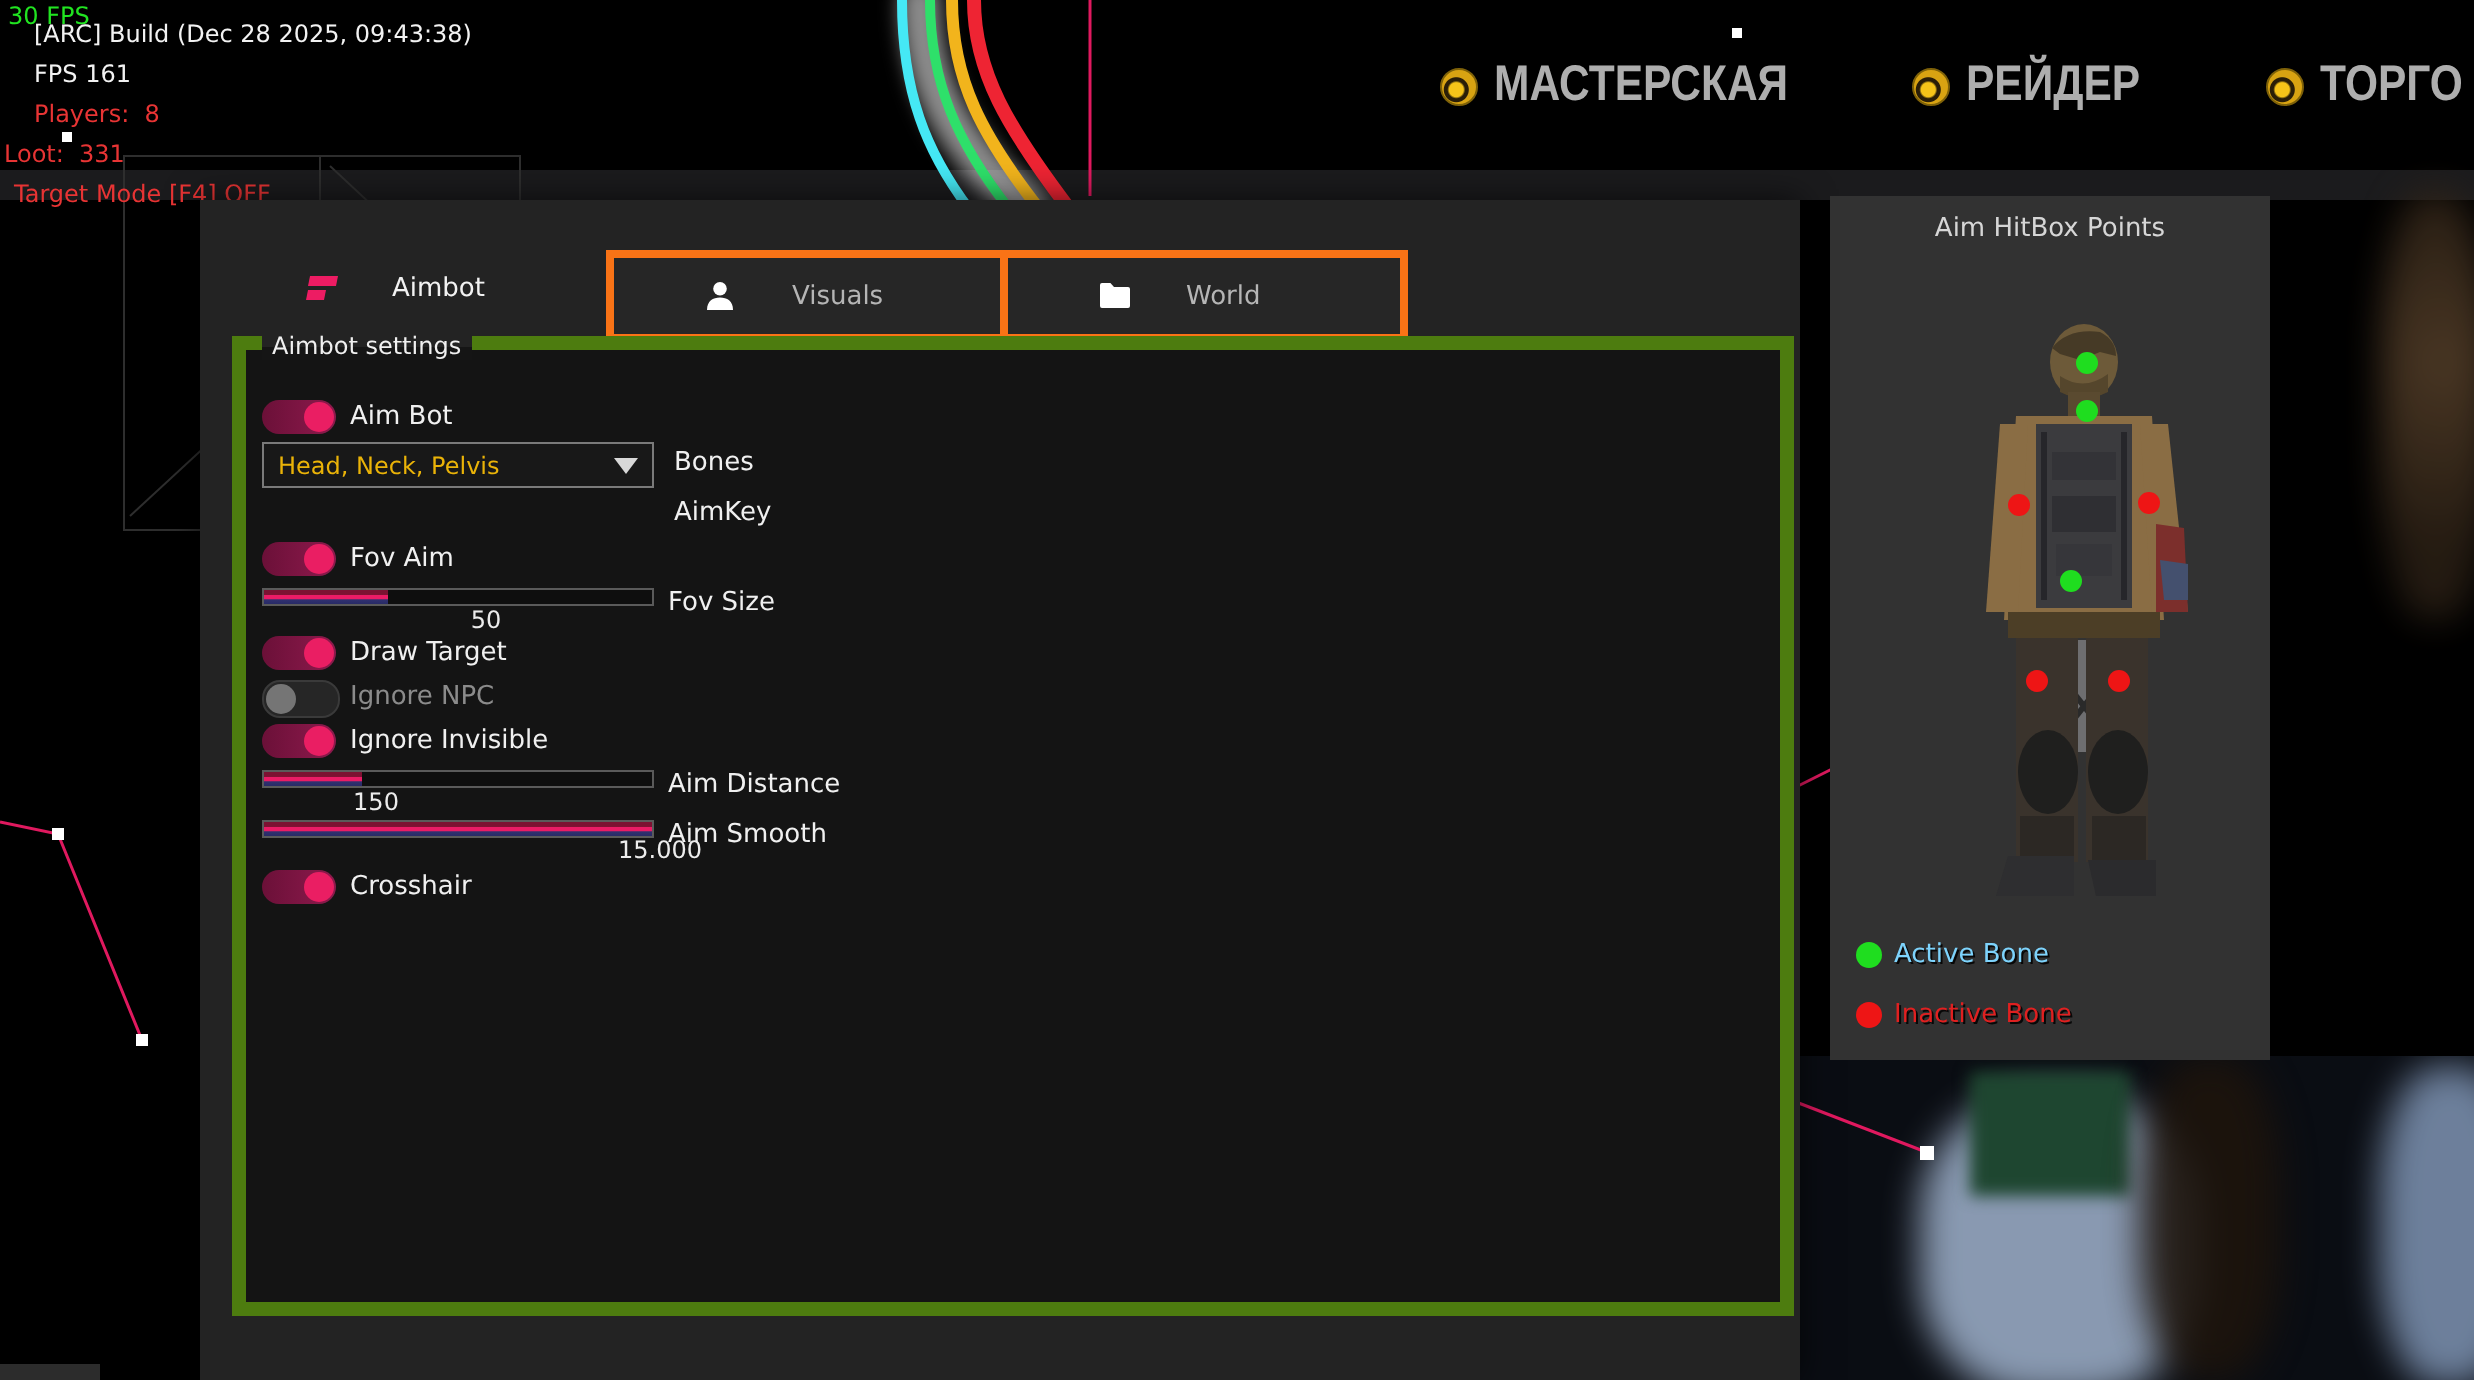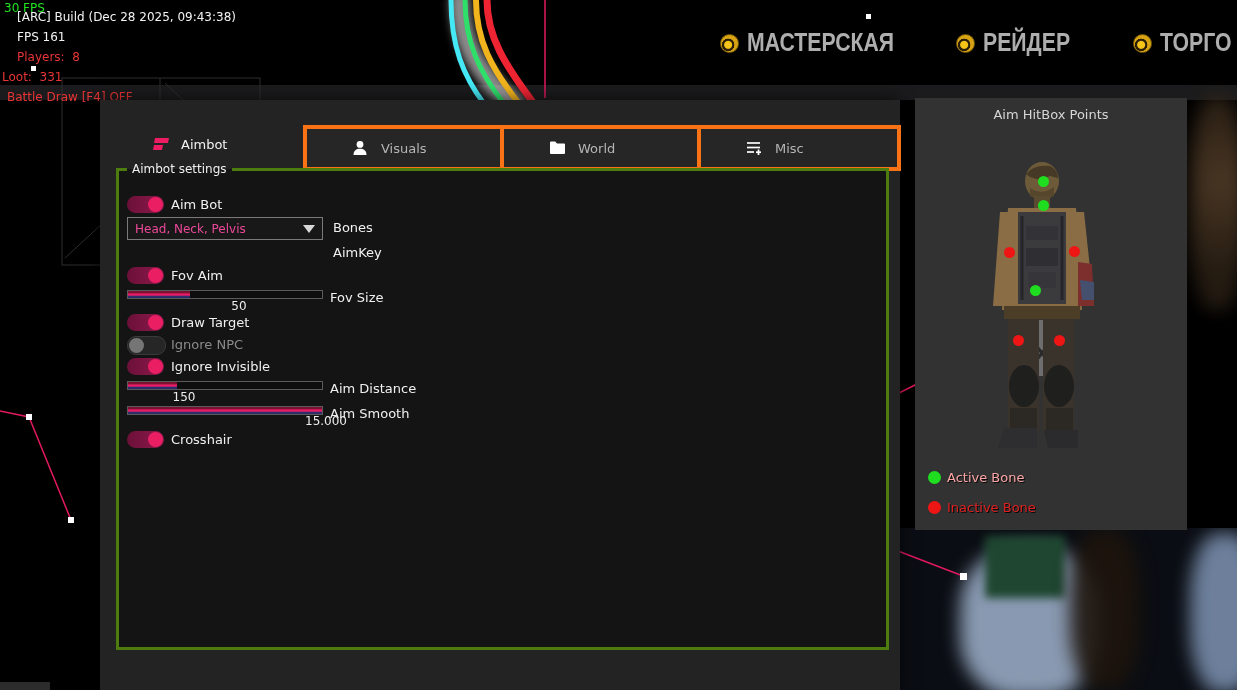--- a/index.html
+++ b/index.html
@@ -36,59 +36,59 @@
         background:radial-gradient(circle at 42% 58%, #f6c419 0 3.5px, #2a1e07 4.5px 6px, #d8a312 6.5px);}
   .wdot{position:absolute;width:5px;height:5px;background:#fff;}
 
   
   .panel{position:absolute;left:100px;top:100px;width:800px;height:590px;background:#232323;
          box-shadow:0 0 16px rgba(0,0,0,.65);}
   .tab{position:absolute;top:25px;height:38px;width:196px;display:flex;align-items:center;
        border:4px solid #f97316;background:#262626;cursor:pointer;}
   .tab.active{border:none;background:transparent;}
   .tab .ticon{margin-left:44px;width:18px;height:18px;flex:none;display:flex;align-items:center;justify-content:center;}
-  .tab .tlabel2{margin-left:12px;font-size:13px;color:#b5b5b5;}
+  .tab .tlabel2{margin-left:27px;font-size:13px;color:#b5b5b5;}
   .tab.active .tlabel2{color:#f2f2f2;}
 
-  .fieldbox{position:absolute;left:16px;top:68px;width:767px;height:476px;border:3px solid #4d7c0f;
+  .fieldbox{position:absolute;left:16px;top:68px;width:767px;height:476px;border:7px solid #4d7c0f;
             background:#141414;}
   .legend{position:absolute;top:-9px;left:8px;padding:0 5px;font-size:12px;color:#f0f0f0;
           background:linear-gradient(180deg,#232323 52%,#151515 52%);}
 
   
   .switch{position:absolute;left:8px;width:37px;height:17px;border-radius:9px;}
   .switch .knob{position:absolute;top:1px;width:15px;height:15px;border-radius:50%;}
   .switch.on{background:linear-gradient(90deg,#6b1038,#8e1a4d);}
   .switch.on .knob{right:1px;background:#ea1e63;}
   .switch.off{background:#262626;border:1px solid #3a3a3a;}
   .switch.off .knob{left:1px;background:#757575;}
   .tlabel{position:absolute;left:52px;font-size:13px;color:#f0f0f0;white-space:nowrap;}
   .tlabel.dim{color:#8b8b8b;}
 
   .dd{position:absolute;left:8px;width:194px;height:21px;background:#181818;border:1px solid #7a7a7a;
       display:flex;align-items:center;}
-  .dd .ddtext{margin-left:7px;font-size:12px;color:#ec4899;white-space:nowrap;}
+  .dd .ddtext{margin-left:7px;font-size:12px;color:#eab308;white-space:nowrap;}
   .dd .caret{position:absolute;right:7px;top:7px;width:0;height:0;
       border-left:6px solid transparent;border-right:6px solid transparent;border-top:8px solid #d8d8d8;}
   .clabel{position:absolute;font-size:13px;color:#f0f0f0;white-space:nowrap;}
 
   .track{position:absolute;left:8px;width:194px;height:7px;background:#0e0e0e;border:1px solid #5a5a5a;}
   .fill{height:100%;background:linear-gradient(180deg,#7c1232 0%,#7c1232 32%,#ea1c66 38%,#ea1c66 62%,#30316f 70%,#282a66 100%);}
   .sval{position:absolute;font-size:12px;color:#ececec;text-align:center;}
 
   
-  .hpanel{position:absolute;left:915px;top:98px;width:272px;height:432px;background:#323232;}
+  .hpanel{position:absolute;left:915px;top:98px;width:220px;height:432px;background:#323232;}
   .htitle{position:absolute;top:9px;left:0;width:100%;text-align:center;font-size:13px;color:#d6d6d6;}
   .hbdot{position:absolute;width:11px;height:11px;border-radius:50%;}
   .hbdot.active{background:#1fdd1f;}
   .hbdot.inactive{background:#ee1515;}
   .lgrow{position:absolute;left:13px;display:flex;align-items:center;}
   .lgdot{width:13px;height:13px;border-radius:50%;flex:none;}
   .lgtext{margin-left:6px;font-size:13px;text-shadow:1px 1px 0 rgba(0,0,0,.85);}
-  .lgtext.active{color:#fca5a5;}
+  .lgtext.active{color:#7dd3fc;}
   .lgtext.inactive{color:#e02020;}
 
   svg{display:block;}
   .noint{pointer-events:none;}
 </style>
 </head>
 <body>
 
 <div class="stage">
 
@@ -133,21 +133,21 @@
       <rect x="68" y="517" width="6" height="6"></rect>
       <rect x="960" y="573" width="7" height="7"></rect>
     </g>
   </svg>
 
   <div class="wm wm-green" style="left:4px;top:1px;">30 FPS</div>
   <div class="wm wm-white" style="left:17px;top:10px;">[ARC] Build (Dec 28 2025, 09:43:38)</div>
   <div class="wm wm-white" style="left:17px;top:30px;">FPS 161</div>
   <div class="wm wm-red" style="left:17px;top:50px;">Players:  8</div>
   <div class="wm wm-red" style="left:2px;top:70px;">Loot:  331</div>
-  <div class="wm wm-red" style="left:7px;top:90px;">Battle Draw [F4] OFF</div>
+  <div class="wm wm-red" style="left:7px;top:90px;">Target Mode [F4] OFF</div>
 
   <span class="coin" style="left:720px;top:34px;"></span>
   <div class="nav-label" style="left:747px;top:28px;">МАСТЕРСКАЯ</div>
   <span class="coin" style="left:956px;top:34px;"></span>
   <div class="nav-label" style="left:983px;top:28px;">РЕЙДЕР</div>
   <span class="coin" style="left:1133px;top:34px;"></span>
   <div class="nav-label" style="left:1160px;top:28px;">ТОРГО</div>
   <div class="wdot" style="left:866px;top:14px;"></div>
   <div class="wdot" style="left:31px;top:66px;"></div>
 
@@ -172,32 +172,20 @@
       <span class="tlabel2">Visuals</span>
     </div>
     <div class="tab" style="left:400px;">
       <span class="ticon">
         <svg width="17" height="14" viewBox="0 0 17 14">
           <path d="M1,1.5 Q1,0.5 2,0.5 H6.2 L8,2.5 H15 Q16,2.5 16,3.5 V12 Q16,13 15,13 H2 Q1,13 1,12 Z" fill="#fff"></path>
         </svg>
       </span>
       <span class="tlabel2">World</span>
     </div>
-    <div class="tab" style="left:597px;">
-      <span class="ticon">
-        <svg width="18" height="16" viewBox="0 0 18 16" stroke="#fff" stroke-width="1.7" fill="none">
-          <line x1="2" y1="3" x2="15" y2="3"></line>
-          <line x1="2" y1="7.5" x2="15" y2="7.5"></line>
-          <line x1="2" y1="12" x2="9" y2="12"></line>
-          <line x1="13.5" y1="9.5" x2="13.5" y2="15"></line>
-          <line x1="11" y1="12.2" x2="16" y2="12.2"></line>
-        </svg>
-      </span>
-      <span class="tlabel2">Misc</span>
-    </div>
 
     <div class="fieldbox">
       <span class="legend">Aimbot settings</span>
 
       <div class="switch on" style="top:25px;">
           <div class="knob"></div>
         </div>
       <div class="tlabel" style="top:26px;">Aim Bot</div>
 
       <div class="dd" style="top:46px;">

